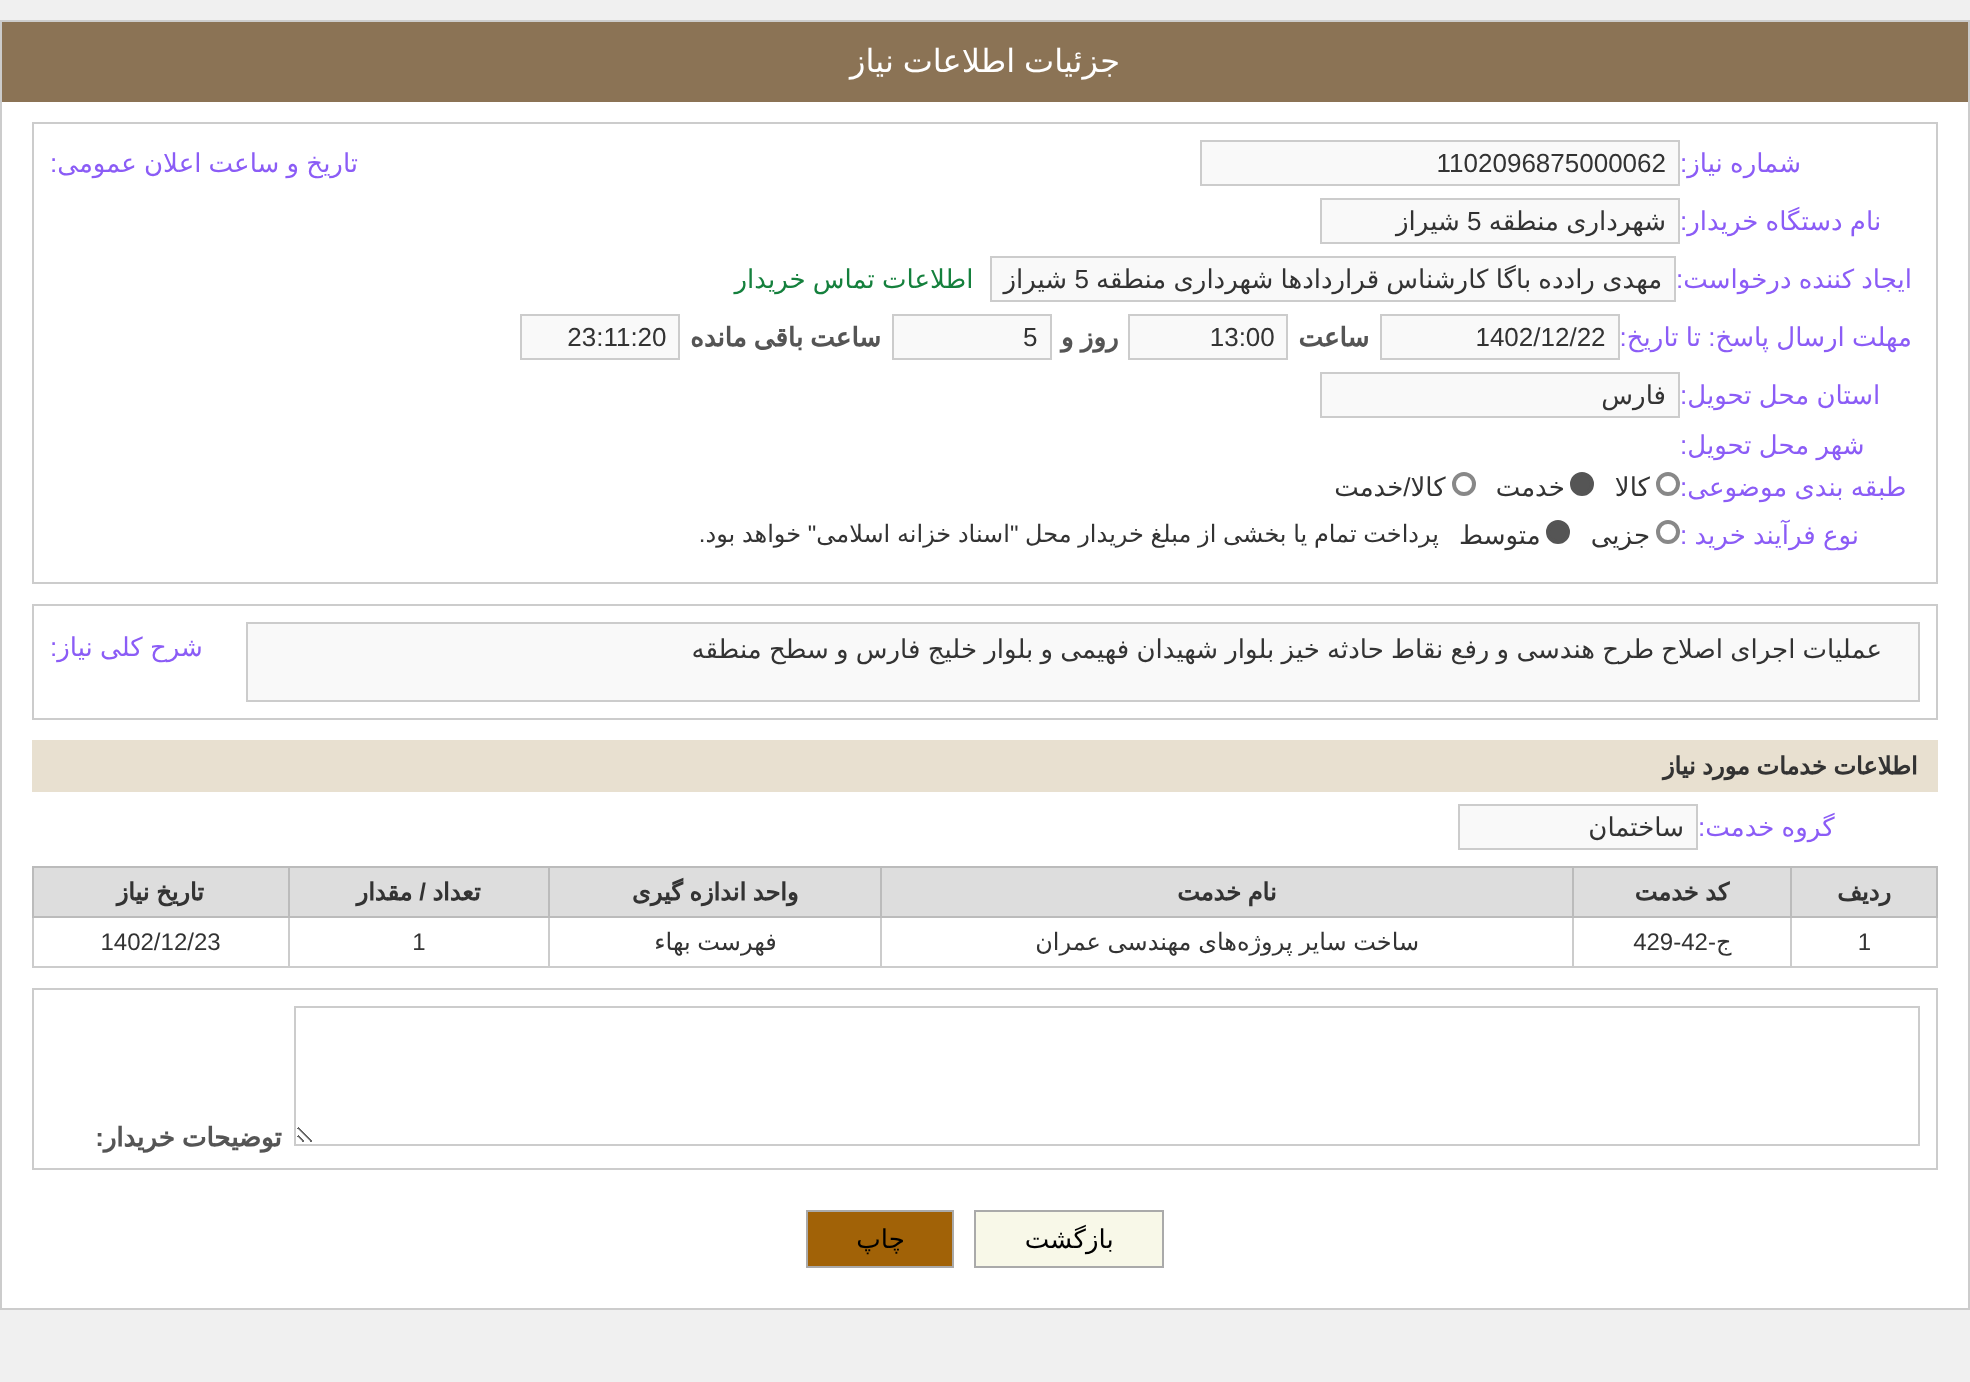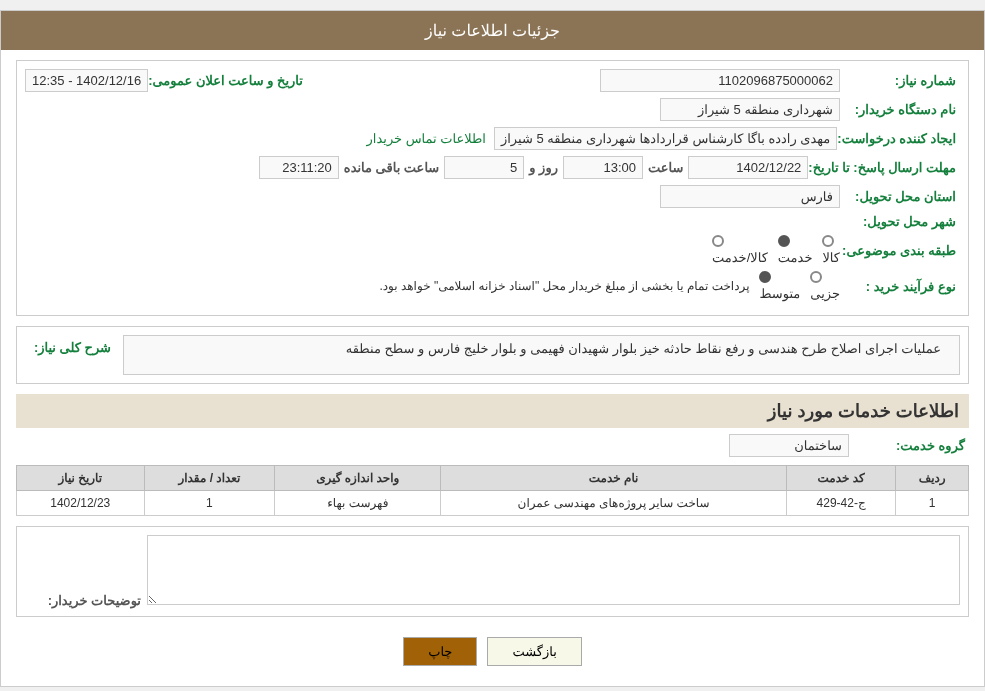--- a/index.html
+++ b/index.html
@@ -33,26 +33,26 @@
       padding: 8px;
       background: #fff;
     }
     .form-row {
       display: flex;
       align-items: center;
       margin-bottom: 6px;
       flex-wrap: wrap;
     }
     .form-label {
-      color: #15803d;
-      font-weight: bold;
+      color: #8b5cf6;
+      font-weight: normal;
       white-space: nowrap;
       padding-right: 4px;
       min-width: 120px;
-      text-align: right;
+      text-align: left;
     }
     .form-value {
       background: #f9f9f9;
       border: 1px solid #ccc;
       padding: 3px 6px;
       min-width: 120px;
       color: #333;
     }
     .form-value.wide { min-width: 240px; }
     .form-value.medium { min-width: 180px; }
@@ -62,42 +62,41 @@
       color: #15803d;
       cursor: pointer;
     }
     .radio-group {
       display: flex;
       gap: 10px;
       align-items: center;
     }
     .radio-item {
       display: flex;
-      align-items: flex-end;
+      align-items: flex-start;
       gap: 3px;
-      flex-direction: column;
     }
     .radio-circle {
       width: 12px;
       height: 12px;
       border-radius: 50%;
       border: 2px solid #888;
       display: inline-block;
     }
     .radio-circle.selected {
       background: #555;
       border-color: #555;
     }
     .section-title {
       background: #e8e0d0;
       font-weight: bold;
       padding: 6px 10px;
       margin-bottom: 6px;
       color: #333;
-      font-size: 18px;
+      font-size: 12px;
     }
     .watermark-section {
       position: relative;
       overflow: hidden;
     }
     table {
       width: 100%;
       border-collapse: collapse;
       font-size: 12px;
     }
@@ -172,21 +171,20 @@
 
   <div class="content">
 
     <div class="form-section watermark-section">
 
       <div class="form-row">
         <span class="form-label">شماره نیاز:</span>
         <span class="form-value wide">1102096875000062</span>
         <div class="spacer"></div>
         <span class="form-label">تاریخ و ساعت اعلان عمومی:</span>
-        <span class="form-value">1402/12/16 - 12:35</span>
       </div>
 
       <div class="form-row">
         <span class="form-label">نام دستگاه خریدار:</span>
         <span class="form-value medium">شهرداری منطقه 5 شیراز</span>
       </div>
 
       <div class="form-row">
         <span class="form-label">ایجاد کننده درخواست:</span>
         <span class="form-value wide">مهدی رادده باگا کارشناس قراردادها شهرداری منطقه 5 شیراز</span>

